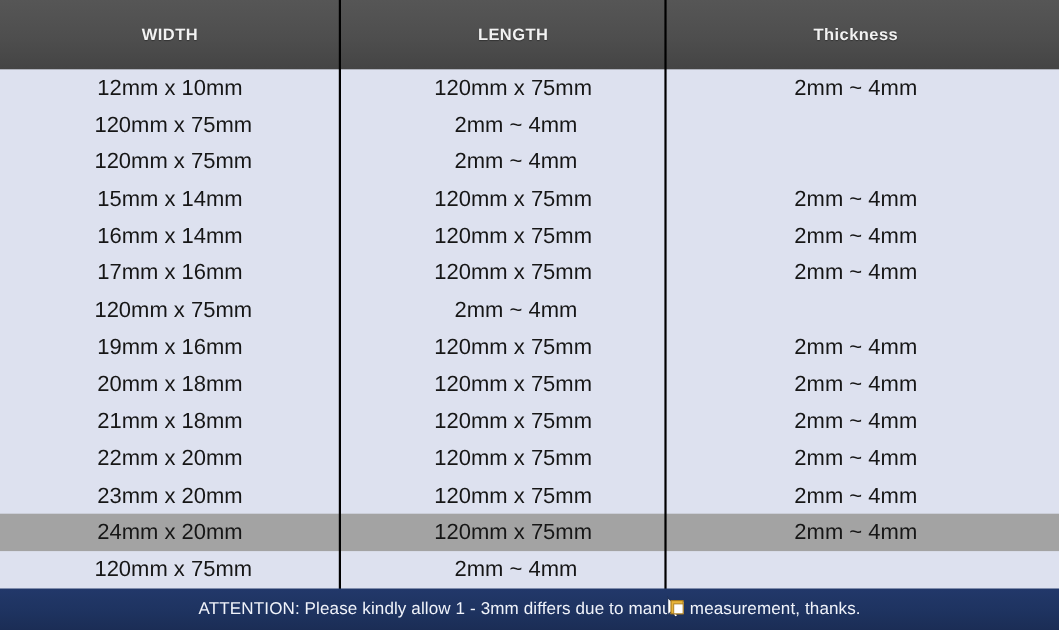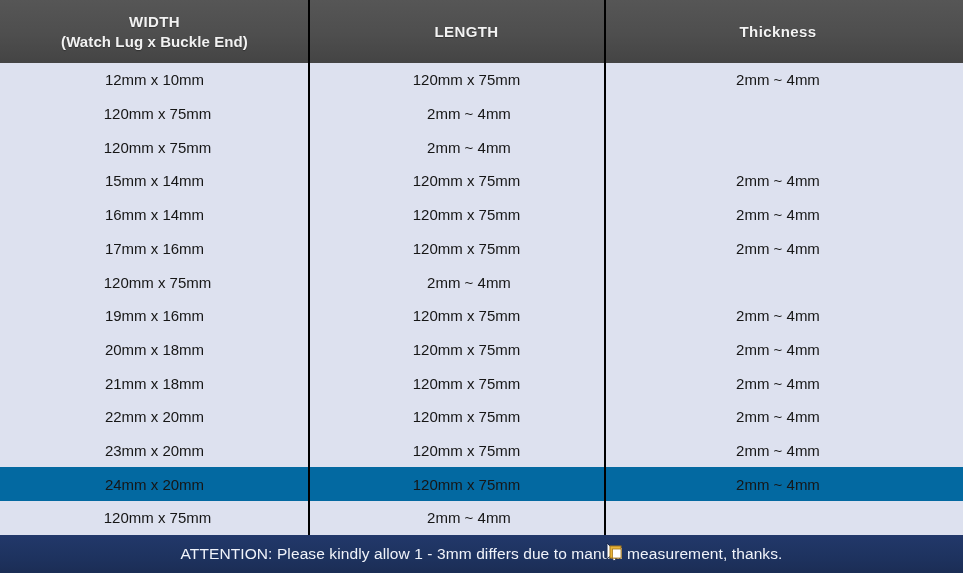--- a/index.html
+++ b/index.html
@@ -58,27 +58,27 @@
     background: #dde1ef;
     z-index: 2;
   }
   .chart-row {
     display: flex;
     height: 33.71px;
     align-items: center;
     position: relative;
   }
   .chart-row.row-highlight {
-    background: #0369a1;
+    background: #a3a3a3;
   }
   .chart-row .cell {
     box-sizing: border-box;
     text-align: center;
     color: #161616;
-    font-size: 15px;
+    font-size: 20px;
     line-height: 1;
     white-space: nowrap;
   }
 
   
   .divider {
     position: absolute;
     top: 0;
     width: 2px;
     background: #000000;
@@ -118,21 +118,20 @@
 </style>
 </head>
 <body>
 
 <div class="size-chart">
 
   <div class="chart-header">
 
     <div class="hcell col-1">
       <span class="line1">WIDTH</span>
-      <span class="line2">(Watch Lug x Buckle End)</span>
     </div>
 
     <div class="hcell col-2">
       <span class="line1">LENGTH</span>
     </div>
 
     <div class="hcell col-3">
       <span class="line1">Thickness</span>
     </div>
 

